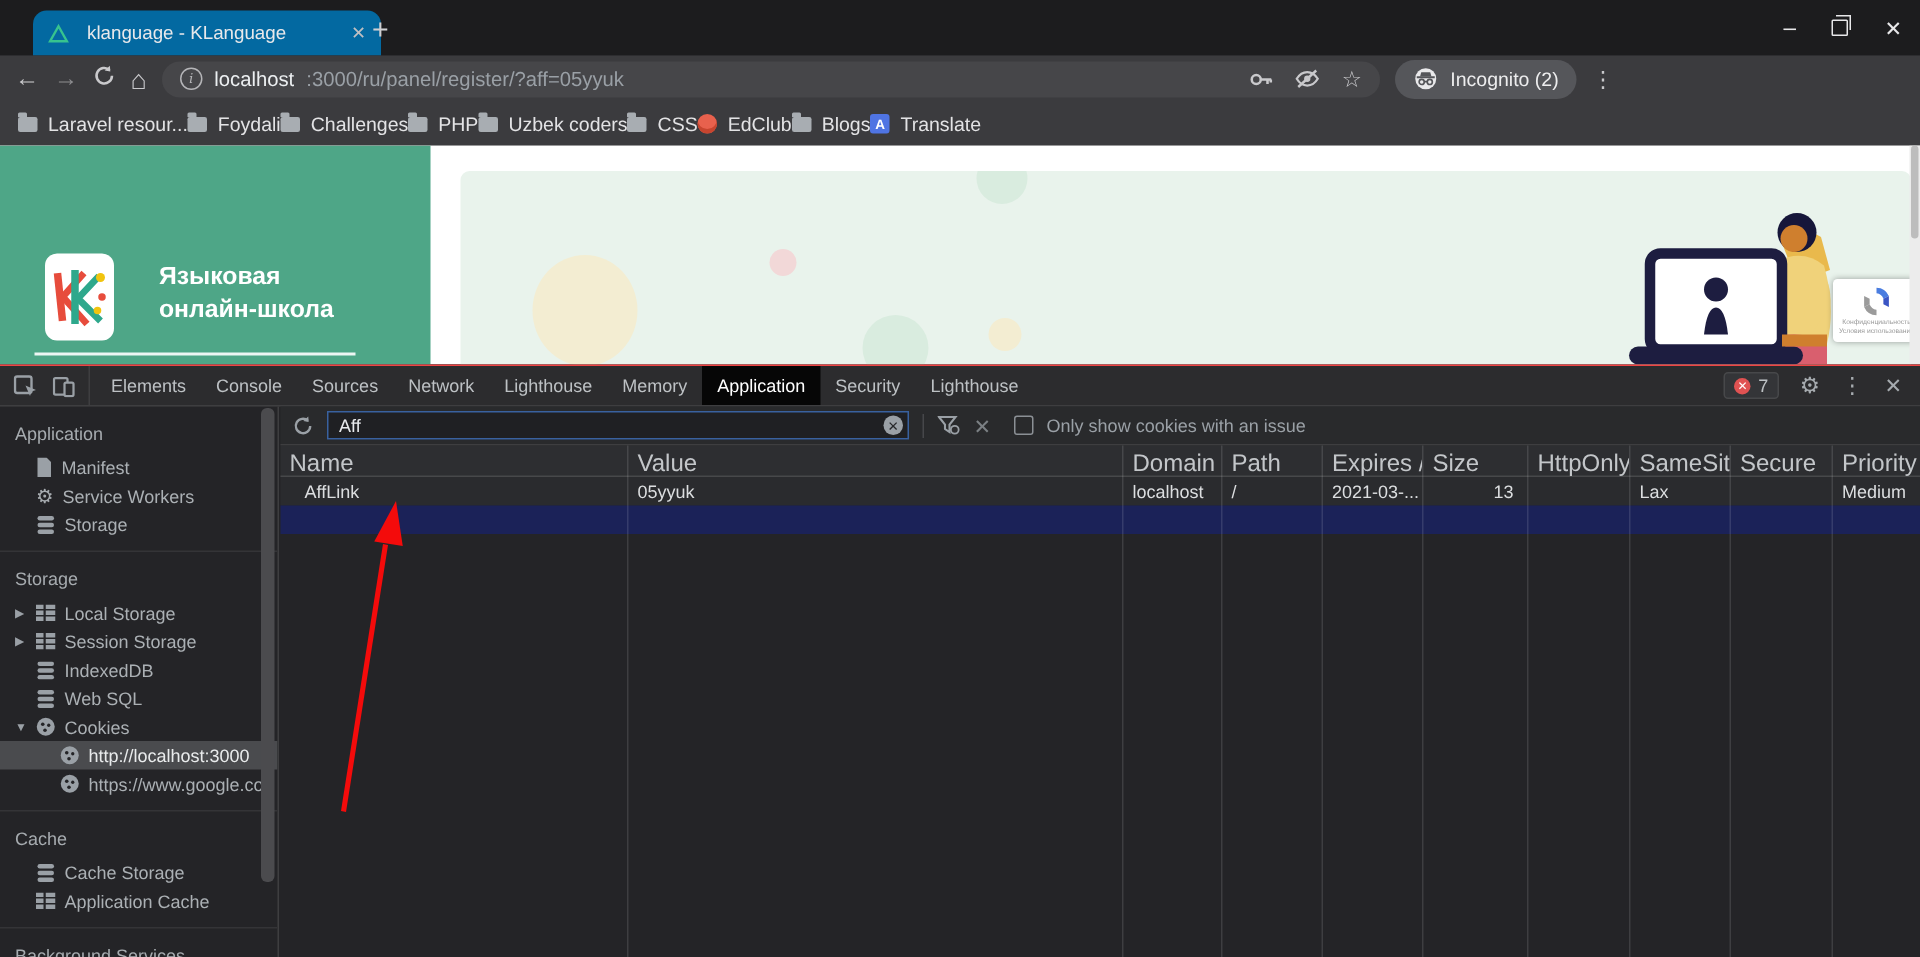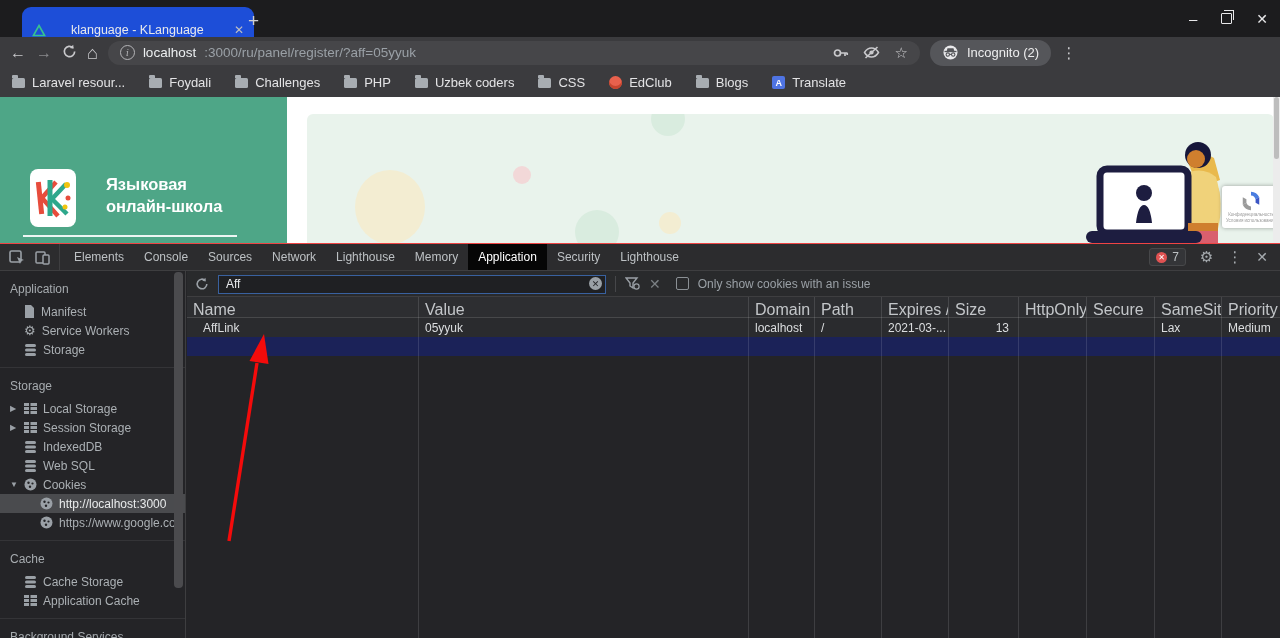--- a/index.html
+++ b/index.html
@@ -1,22 +1,22 @@
 <!DOCTYPE html>
 <html><head>
 <meta charset="utf-8">
 <style>
   html,body{margin:0;padding:0;background:#111;}
   .screen{position:relative;width:1280px;height:638px;overflow:hidden;background:#242427;
           font-family:"Liberation Sans",sans-serif;-webkit-font-smoothing:antialiased;}
 
   
   .titlebar{position:absolute;top:0;left:0;right:0;height:37px;background:#1c1c1e;}
-  .tab{position:absolute;left:22px;top:7px;width:212px;height:30px;background:#1d4ed8;
-       border-radius:9px 9px 0 0;display:flex;align-items:flex-end;gap:25px;padding:0 10px;
+  .tab{position:absolute;left:22px;top:7px;width:212px;height:30px;background:#0369a1;
+       border-radius:9px 9px 0 0;display:flex;align-items:center;gap:12px;padding:0 10px;
        color:#e9e9eb;font-size:12.5px;}
   .tab-title{flex:1;white-space:nowrap;overflow:hidden;}
   .tab-close{color:#bfbfc2;font-size:12px;cursor:default;}
   .newtab{position:absolute;left:248px;top:8px;color:#cfcfd2;font-size:19px;line-height:26px;}
   .winctl{position:absolute;right:12px;top:0;height:37px;display:flex;align-items:center;gap:24px;color:#e8e8ea;}
   .win-min{font-size:15px;}
   .win-restore{width:9px;height:9px;border:1.5px solid #e8e8ea;border-radius:1px;position:relative;}
   .win-restore::before{content:"";position:absolute;left:2px;top:-4px;width:9px;height:9px;border-top:1.5px solid #e8e8ea;border-right:1.5px solid #e8e8ea;}
   .win-close{font-size:14px;}
 
@@ -24,21 +24,21 @@
   .navic{color:#c9c9cc;font-size:16px;line-height:1;}
   .urlbar{flex:1;max-width:788px;height:24px;border-radius:12px;background:#464649;display:flex;align-items:center;gap:8px;padding:0 12px;font-size:13.5px;}
   .info-ic{width:13px;height:13px;border:1.3px solid #b5b5b8;border-radius:50%;color:#b5b5b8;font-size:9px;display:flex;align-items:center;justify-content:center;font-family:"DejaVu Serif",serif;font-style:italic;}
   .url-host{color:#eceff1;}
   .url-rest{color:#9aa0a6;flex:1;white-space:nowrap;overflow:hidden;}
   .url-actions{display:flex;gap:14px;align-items:center;}
   .star-ic{color:#c9c9cc;font-size:15px;}
   .incog-chip{height:26px;border-radius:13px;background:#55565a;display:flex;align-items:center;gap:8px;padding:0 12px;color:#ededee;font-size:13px;}
   .kebab{color:#c9c9cc;font-size:15px;letter-spacing:0;}
 
-  .bookmarks{position:absolute;top:68px;left:0;right:0;height:29px;background:#3b3b3e;display:flex;align-items:center;gap:24px;padding:0 12px;border-bottom:1px solid #262628;}
+  .bookmarks{position:absolute;top:68px;left:0;right:0;height:29px;background:#3b3b3e;display:flex;align-items:center;padding:0 12px;border-bottom:1px solid #262628;}
   .bm{display:flex;align-items:center;gap:7px;color:#e3e3e5;font-size:13px;}
   .bm-ic.folder{width:13px;height:10px;background:#a8adb2;border-radius:1.5px;position:relative;}
   .bm-ic.folder::before{content:"";position:absolute;top:-3px;left:0;width:6px;height:3px;background:#a8adb2;border-radius:1px 1px 0 0;}
   .bm-ic.edclub{width:13px;height:13px;border-radius:50%;background:#e8614d;box-shadow:inset 0 -3px 0 #c7452f;}
   .bm-ic.translate{width:13px;height:13px;border-radius:2px;background:#4f74e3;color:#fff;font-size:9px;font-weight:bold;display:flex;align-items:center;justify-content:center;}
 
   
   .page{position:absolute;top:97px;left:0;right:0;height:146px;background:#ffffff;overflow:hidden;}
   .green{position:absolute;left:0;top:0;width:287px;height:100%;background:#4ea687;}
   .logo-box{position:absolute;left:30px;top:72px;width:46px;height:58px;background:#fff;border-radius:8px;display:flex;align-items:center;justify-content:center;}
@@ -507,27 +507,27 @@
                 <div class="c">2021-03-...</div>
               </div>
               <div class="col num" style="width: 70px; flex: 0 0 70px;">
                 <div class="h">Size</div>
                 <div class="c">13</div>
               </div>
               <div class="col" style="width: 68px; flex: 0 0 68px;">
                 <div class="h">HttpOnly</div>
                 <div class="c"></div>
               </div>
+              <div class="col" style="width: 67px; flex: 0 0 67px;">
+                <div class="h">SameSite</div>
+                <div class="c">Lax</div>
+              </div>
               <div class="col" style="width: 68px; flex: 0 0 68px;">
                 <div class="h">Secure</div>
                 <div class="c"></div>
-              </div>
-              <div class="col" style="width: 67px; flex: 0 0 67px;">
-                <div class="h">SameSite</div>
-                <div class="c">Lax</div>
               </div>
               <div class="col" style="width: 59px; flex: 0 0 59px;">
                 <div class="h">Priority</div>
                 <div class="c">Medium</div>
               </div>
             </div>
         </div>
       </div>
     </div>
 

